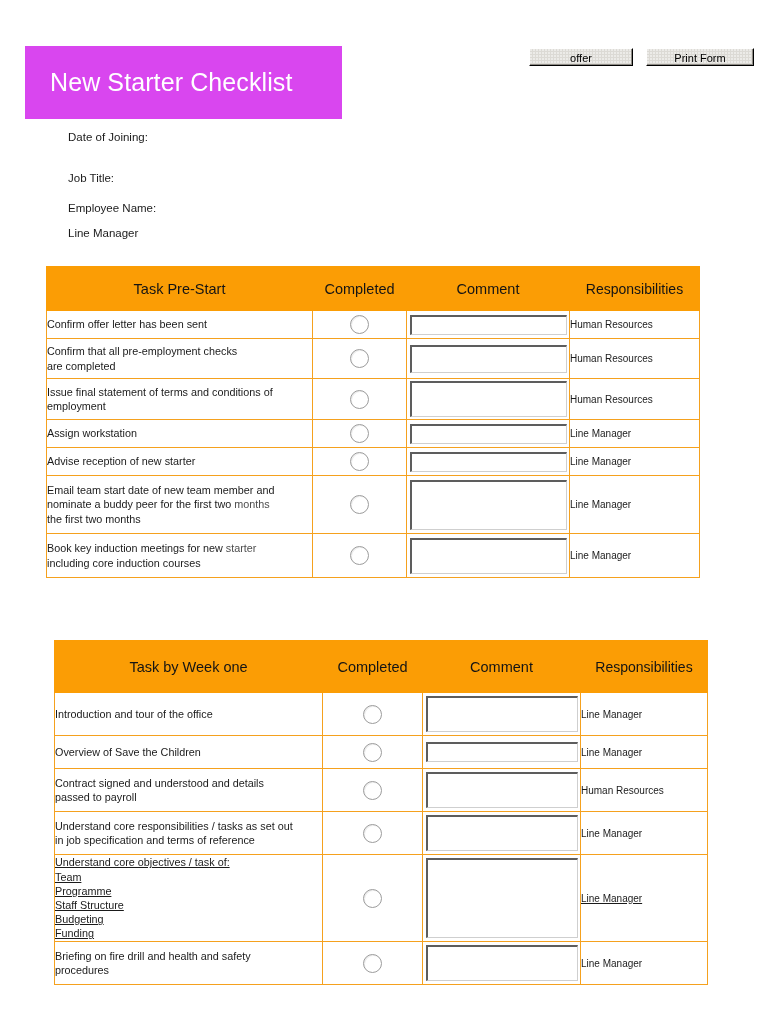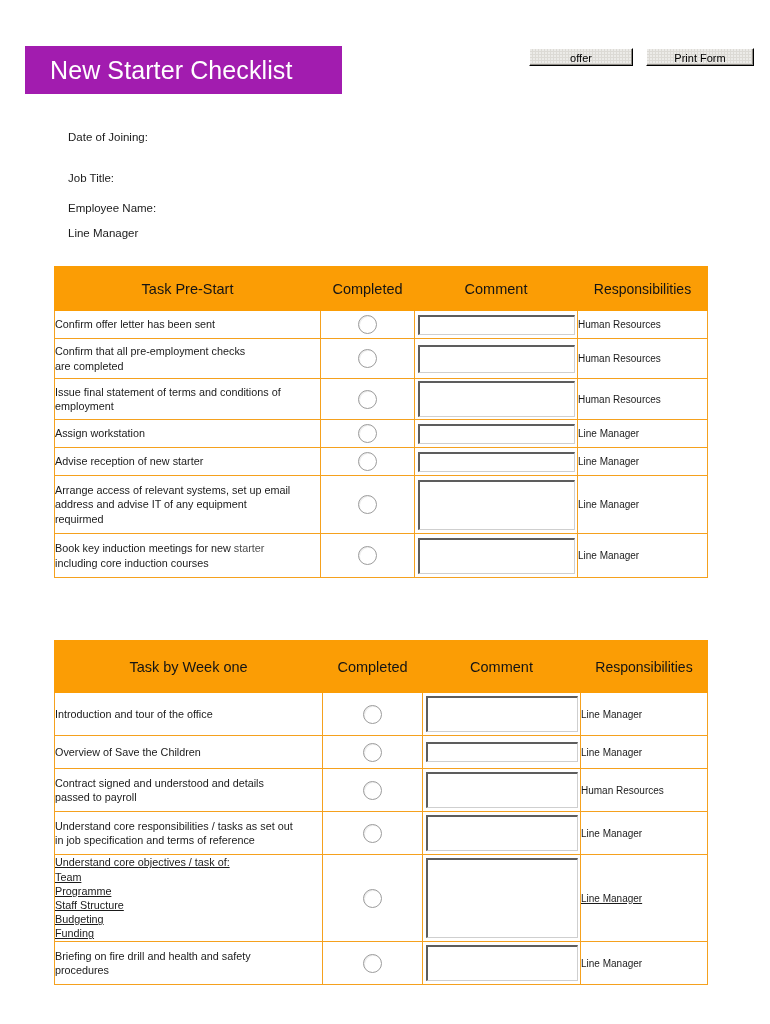--- a/index.html
+++ b/index.html
@@ -52,22 +52,22 @@
   }
   .tb-btn.email { width: 104px; }
   .tb-btn.print { width: 108px; }
 
   
   .title-banner {
     position: absolute;
     top: 46px;
     left: 25px;
     width: 317px;
-    height: 48px;
-    background: #a21caf;
+    height: 73px;
+    background: #d946ef;
     display: flex;
     align-items: center;
   }
   .title-banner .title-text {
     color: #ffffff;
     font-size: 25px;
     font-weight: 400;
     letter-spacing: 0.1px;
     padding-left: 25px;
     font-family: "Liberation Sans", sans-serif;
@@ -91,21 +91,21 @@
   .meta-row.g3 { margin-bottom: 17px; }
 
   
   .tbl {
     position: absolute;
     border: 1px solid #F5A11E;
     border-collapse: collapse;
     table-layout: fixed;
     background: #ffffff;
   }
-  #tbl-prestart { left: 54px; top: 266px; width: 653px; }
+  #tbl-prestart { left: 46px; top: 266px; width: 653px; }
   #tbl-week1    { left: 54px; top: 640px; width: 653px; }
 
   .tbl th, .tbl td {
     border: 1px solid #F5A11E;
     padding: 0;
     vertical-align: middle;
   }
 
   .tbl thead th {
     background: #FB9D05;
@@ -263,21 +263,21 @@
           <td class="task-cell">Advise reception of new starter</td>
           <td class="completed-cell"><span class="radio"></span></td>
           <td class="comment-cell">
             <span class="field-wrap">
               <input type="text" class="txtfield h20" style="">
             </span>
           </td>
           <td class="resp-cell">Line Manager</td>
         </tr>
         <tr style="height: 58px;">
-          <td class="task-cell">Arrange access of relevant systems, set up email<br>address and advise IT of any equipment<br>requirmed</td>
+          <td class="task-cell">Email team start date of new team member and<br>nominate a buddy peer for the first two<span class="soft">  months</span><br>the first two months</td>
           <td class="completed-cell"><span class="radio"></span></td>
           <td class="comment-cell">
             <span class="field-wrap">
               <input type="text" class="txtfield h50" style="">
             </span>
           </td>
           <td class="resp-cell">Line Manager</td>
         </tr>
         <tr style="height: 44px;">
           <td class="task-cell">Book key induction meetings for new<span class="soft">  starter</span><br>including core induction courses</td>

